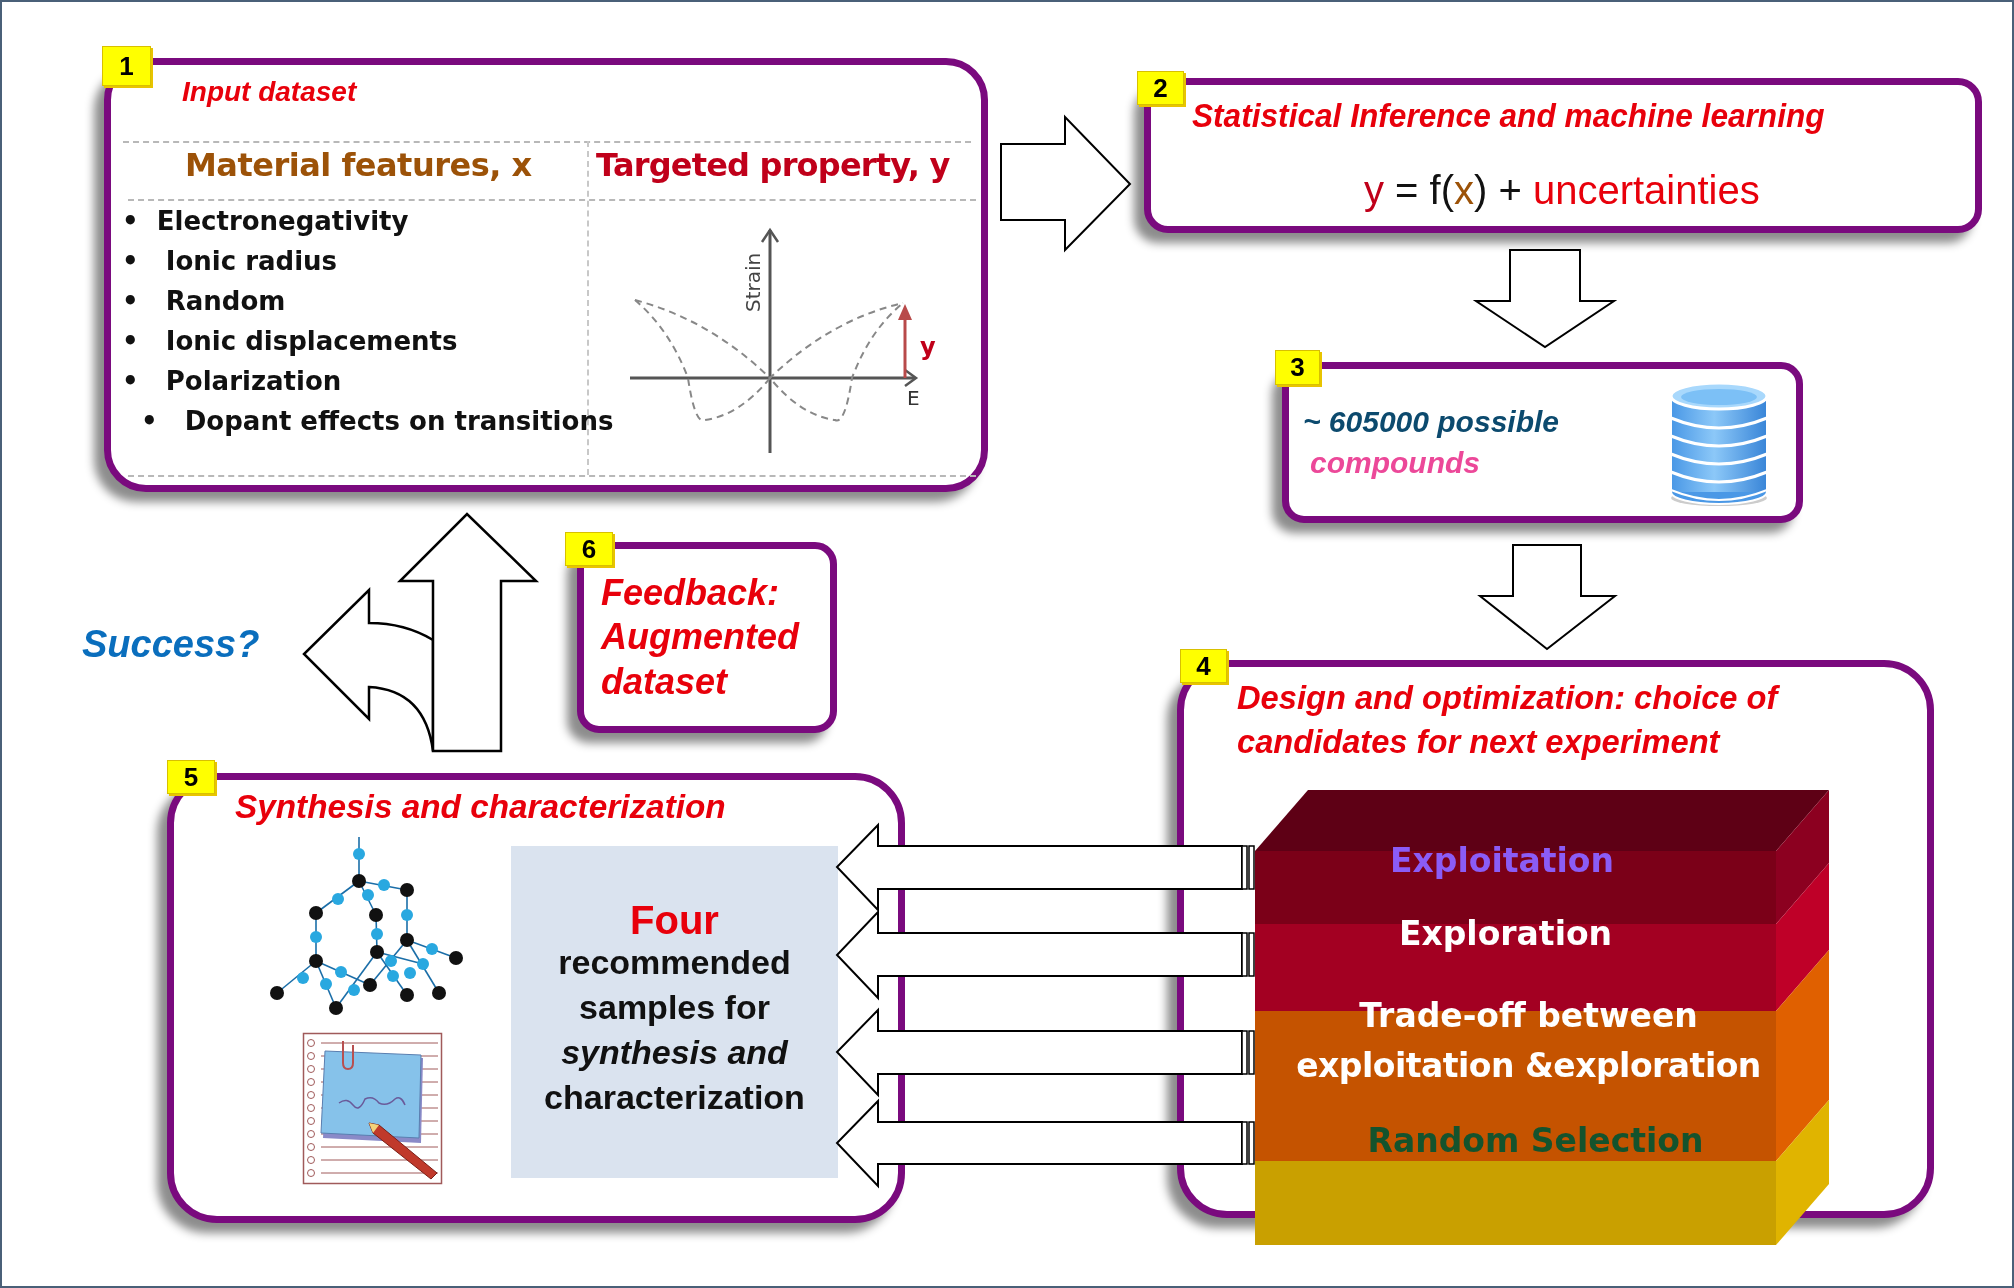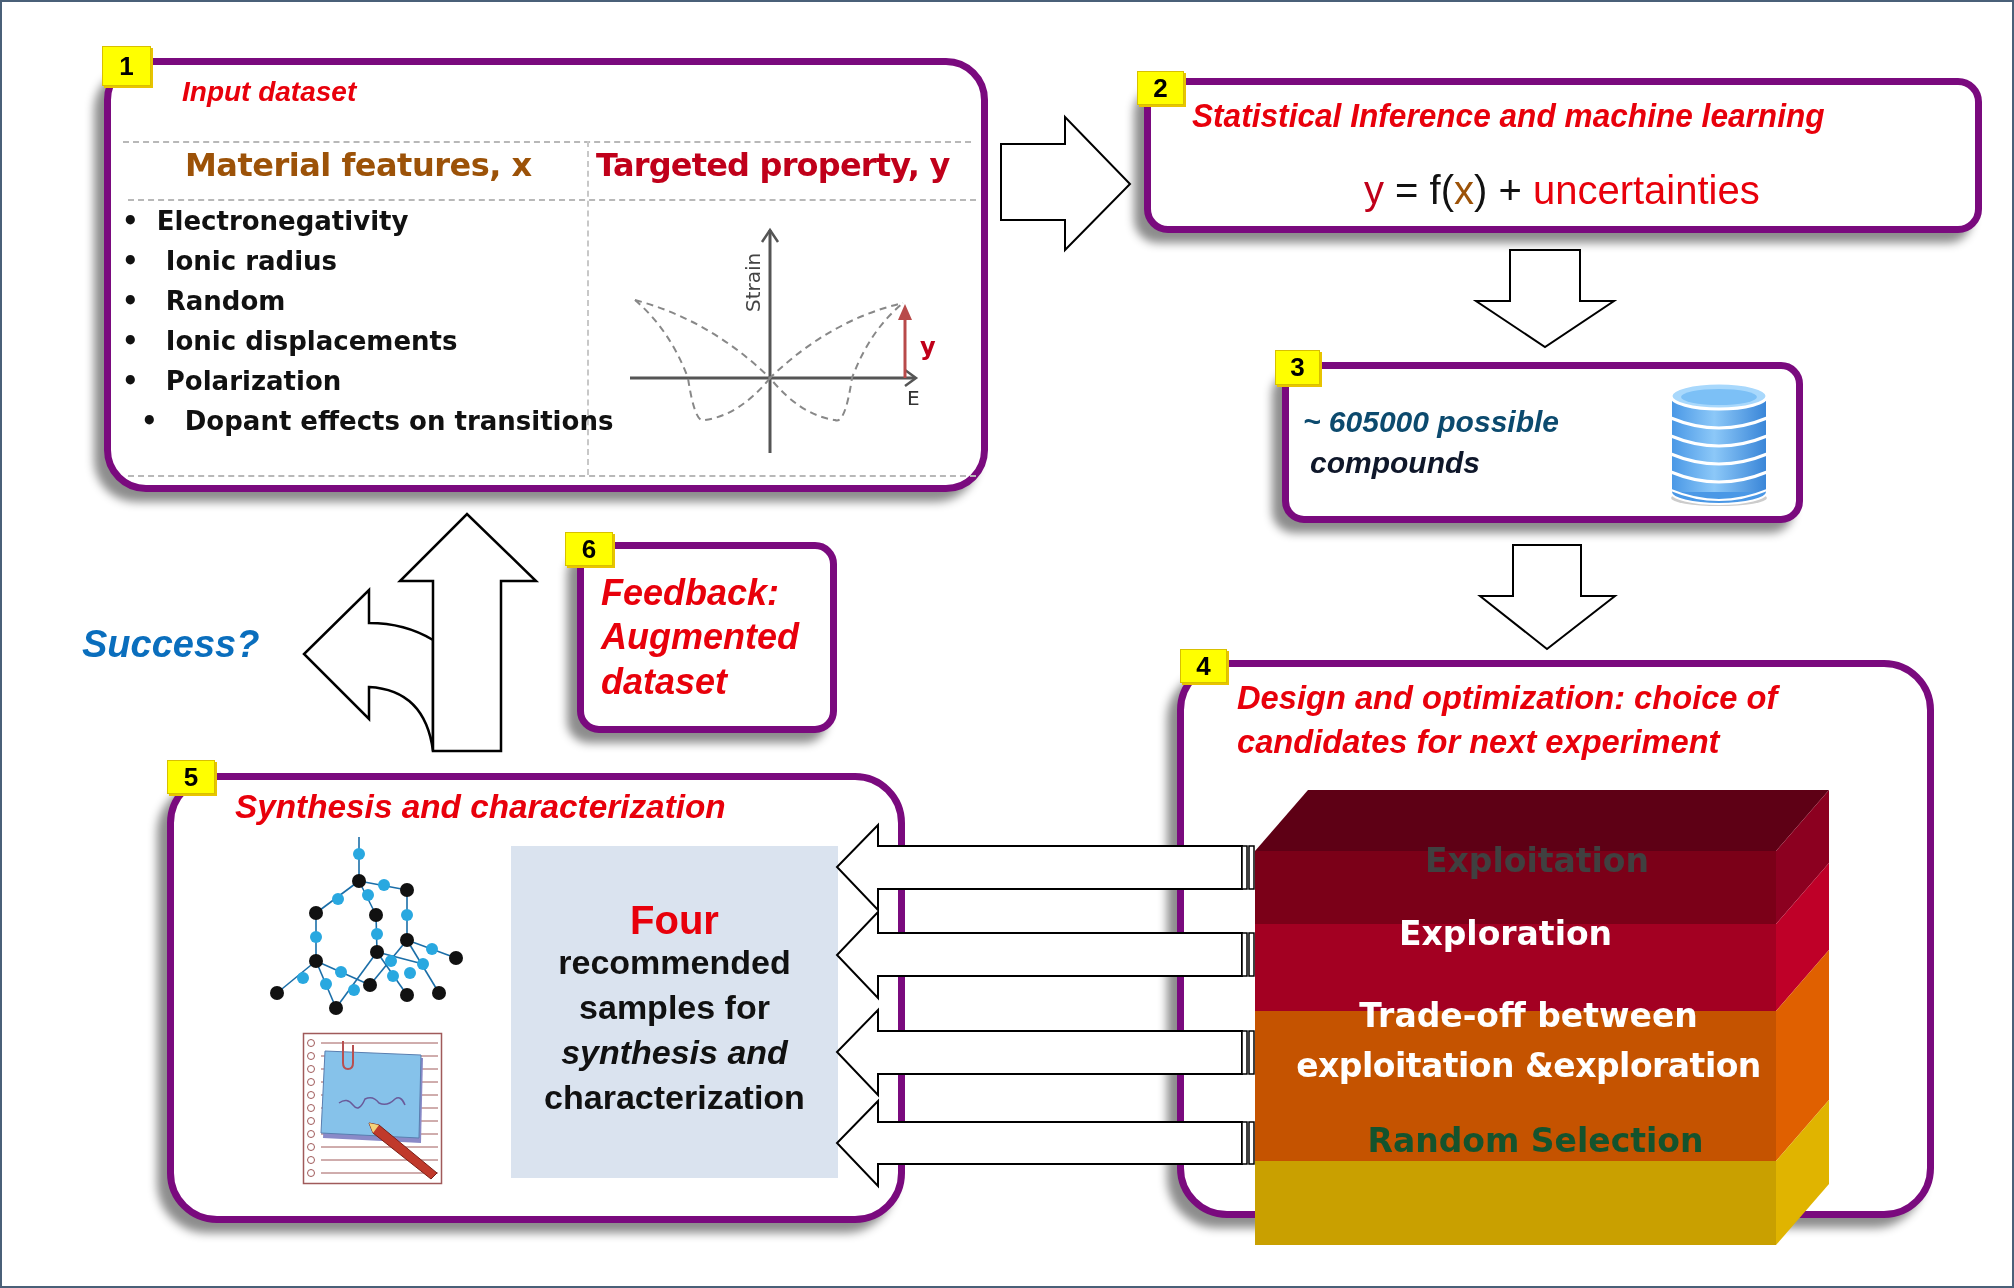--- a/index.html
+++ b/index.html
@@ -75,21 +75,21 @@
   <span style="color:#c0001a;">y</span><span style="color:#111;"> = f(</span><span style="color:#9c5208;">x</span><span style="color:#111;">) + </span><span style="color:#e8000b;">uncertainties</span>
 </div>
 
 <svg style="left:0; top:0;" width="2014" height="1288">
   <polygon points="1510,250 1580,250 1580,301 1614,301 1545,347 1476,301 1510,301" fill="#fff" stroke="#000" stroke-width="2"></polygon>
 </svg>
 
 <div class="box" style="left:1282px; top:362px; width:521px; height:161px; border-radius:22px;"></div>
 <div class="badge" style="left:1275px; top:350px; width:45px; height:35px;">3</div>
 <div class="abs" style="left:1303px; top:405px; font-size:30px; font-weight:bold; font-style:italic; color:#0c4a6e;">~ 605000 possible</div>
-<div class="abs" style="left:1310px; top:446px; font-size:30px; font-weight:bold; font-style:italic; color:#0f172a;">compounds</div>
+<div class="abs" style="left:1310px; top:446px; font-size:30px; font-weight:bold; font-style:italic; color:#ec4899;">compounds</div>
 <svg style="left:1668px; top:380px;" width="102" height="128" viewBox="0 0 102 128">
   <defs>
     <linearGradient id="dbg" x1="0" x2="1" y1="0" y2="0">
       <stop offset="0" stop-color="#4a98e6"></stop>
       <stop offset="0.45" stop-color="#8cc8f8"></stop>
       <stop offset="1" stop-color="#3a86d8"></stop>
     </linearGradient>
   </defs>
   <ellipse cx="51" cy="118" rx="48" ry="8" fill="#999" opacity="0.5"></ellipse>
   <rect x="3" y="16" width="96" height="96" fill="url(#dbg)" stroke="#fff" stroke-width="2"></rect>
@@ -119,21 +119,21 @@
   <polygon points="1776,851 1829,790 1829,863 1776,924" fill="#8c0020"></polygon>
   <polygon points="1776,924 1829,863 1829,950 1776,1011" fill="#bf0028"></polygon>
   <polygon points="1776,1011 1829,950 1829,1100 1776,1161" fill="#e06000"></polygon>
   <polygon points="1776,1161 1829,1100 1829,1184 1776,1245" fill="#e0b400"></polygon>
 
   <rect x="1255" y="851" width="521" height="73" fill="#7b0018"></rect>
   <rect x="1255" y="924" width="521" height="87" fill="#a30022"></rect>
   <rect x="1255" y="1011" width="521" height="150" fill="#c55300"></rect>
   <rect x="1255" y="1161" width="521" height="84" fill="#c9a000"></rect>
 </svg>
-<div class="abs cal" style="left:1239px; width:596px; text-align:center; top:841px; font-size:33px; color:#404040;">Exploitation</div>
+<div class="abs cal" style="left:1204px; width:596px; text-align:center; top:841px; font-size:33px; color:#8b5cf6;">Exploitation</div>
 <div class="abs cal" style="left:1245px; width:521px; text-align:center; top:914px; font-size:33px; color:#fff;">Exploration</div>
 <div class="abs cal" style="left:1268px; width:521px; text-align:center; top:996px; font-size:33px; color:#fff;">Trade-off between</div>
 <div class="abs cal" style="left:1268px; width:521px; text-align:center; top:1046px; font-size:33px; color:#fff; letter-spacing:-0.5px;">exploitation &amp;exploration</div>
 <div class="abs cal" style="left:1275px; width:521px; text-align:center; top:1121px; font-size:33px; color:#14532d;">Random Selection</div>
 
 <div class="box" style="left:167px; top:773px; width:738px; height:450px; border-radius:50px;"></div>
 <div class="badge" style="left:167px; top:760px; width:48px; height:34px;">5</div>
 <div class="title-red" style="left:235px; top:787px; font-size:34px; transform:scaleX(0.98); transform-origin:left top;">Synthesis and characterization</div>
 
 <svg style="left:0; top:0;" width="2014" height="1288">

